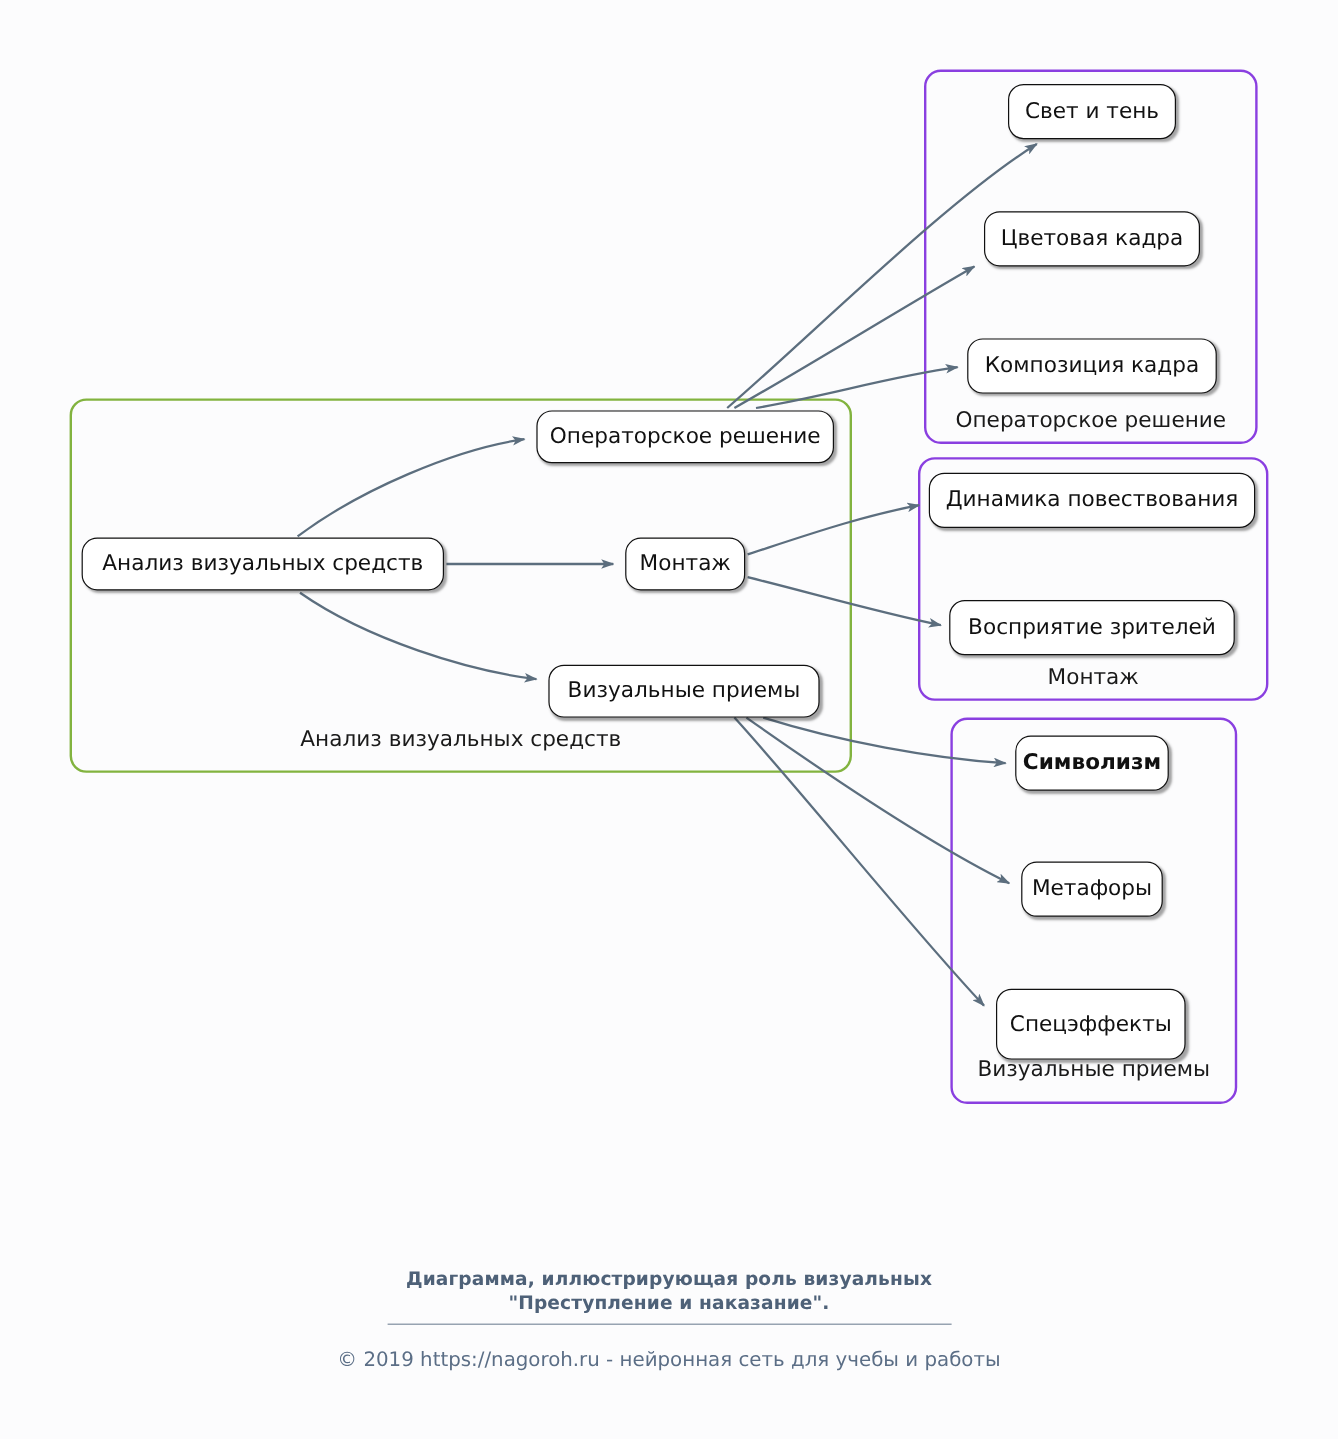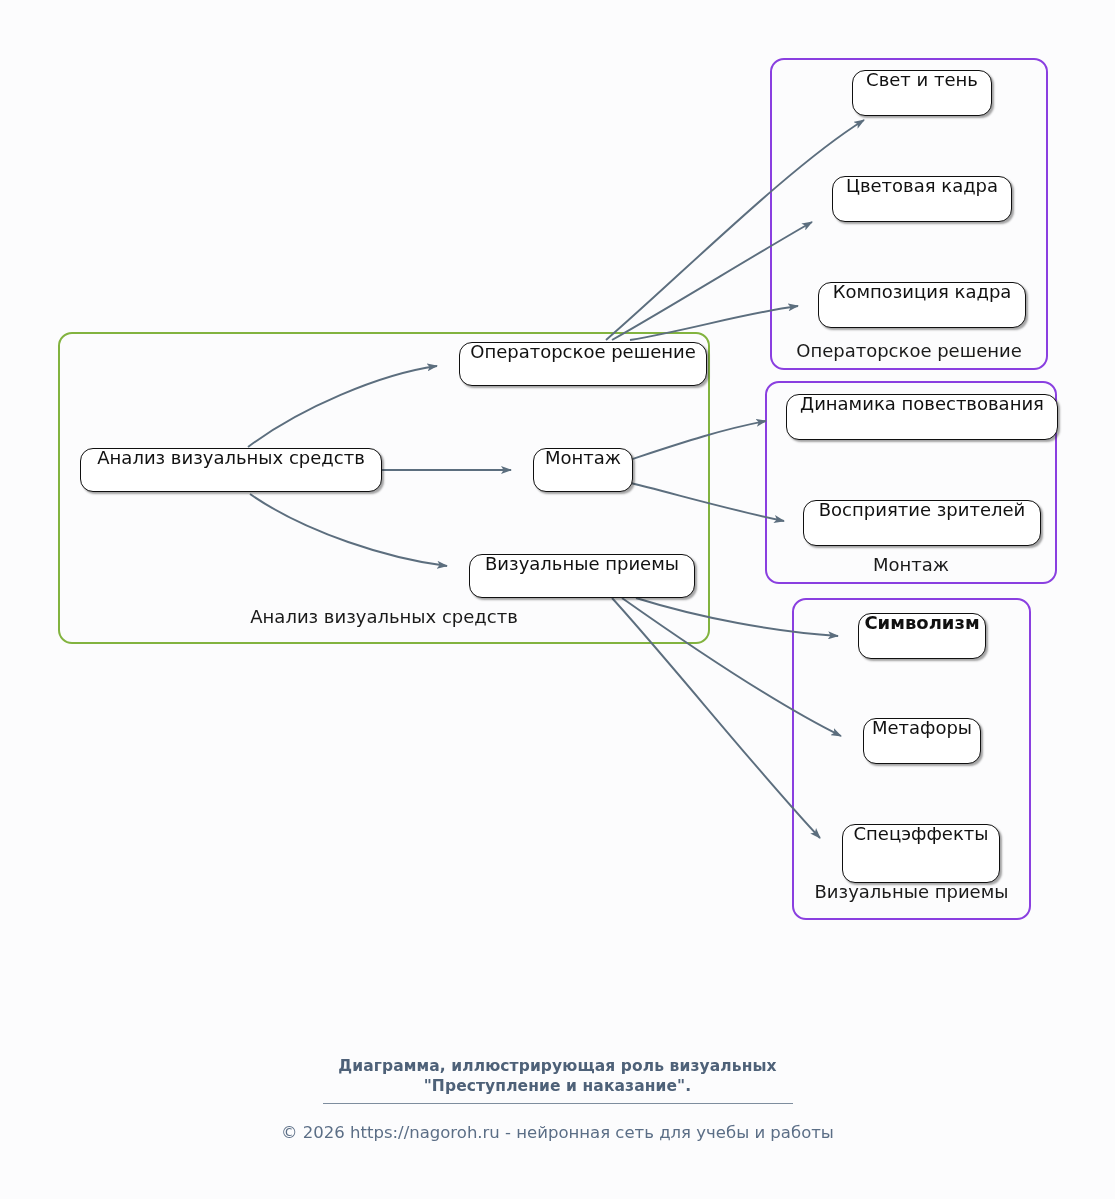--- a/index.html
+++ b/index.html
@@ -57,26 +57,25 @@
   .node {
     position: absolute;
     box-sizing: border-box;
     border: 1.6px solid #101010;
     border-radius: 13px;
     background: #ffffff;
     color: #111111;
     font-size: 18px;
     line-height: 1;
     display: flex;
-    align-items: flex-start;
+    align-items: center;
     justify-content: center;
     white-space: nowrap;
     box-shadow: 2px 2px 2px rgba(40, 40, 40, 0.42);
     padding: 0 12px;
-    margin-left: 12px;
   }
 
   
   #footer {
     position: absolute;
     left: 0;
     width: 1115px;
     text-align: center;
   }
   #caption {
@@ -174,16 +173,16 @@
   <div class="node" id="node-effects" style="left: 830px; top: 824px; width: 158px; height: 59px;">
     <span>Спецэффекты</span>
   </div>
 
   <div id="footer" style="top: 1008px; margin-top: 48px;">
     <div id="caption" style="color: rgb(78, 97, 120);">
       <div>Диаграмма, иллюстрирующая роль визуальных</div>
       <div>"Преступление и наказание".</div>
     </div>
     <div id="divider"></div>
-    <div id="copyright" style="color: rgb(91, 110, 134);">© 2026 https://nagoroh.ru - нейронная сеть для учебы и работы</div>
+    <div id="copyright" style="color: rgb(91, 110, 134);">© 2019 https://nagoroh.ru - нейронная сеть для учебы и работы</div>
   </div>
 
 </div>
 
 </body></html>

